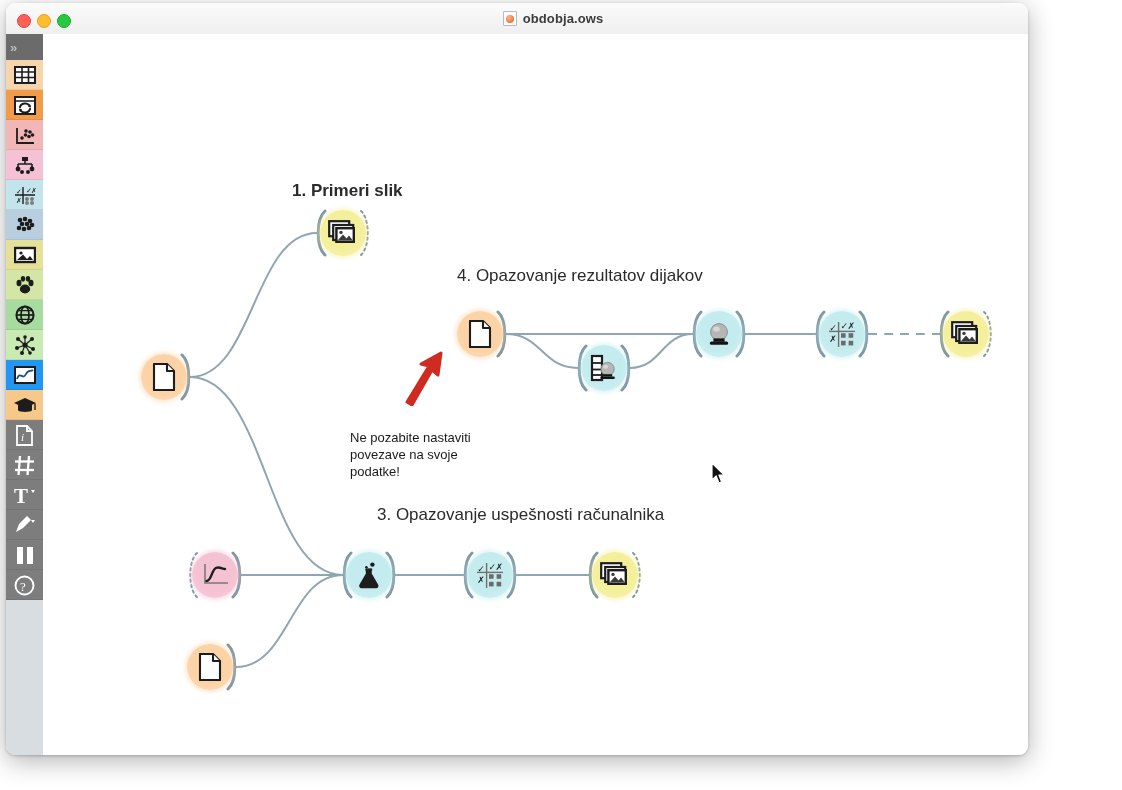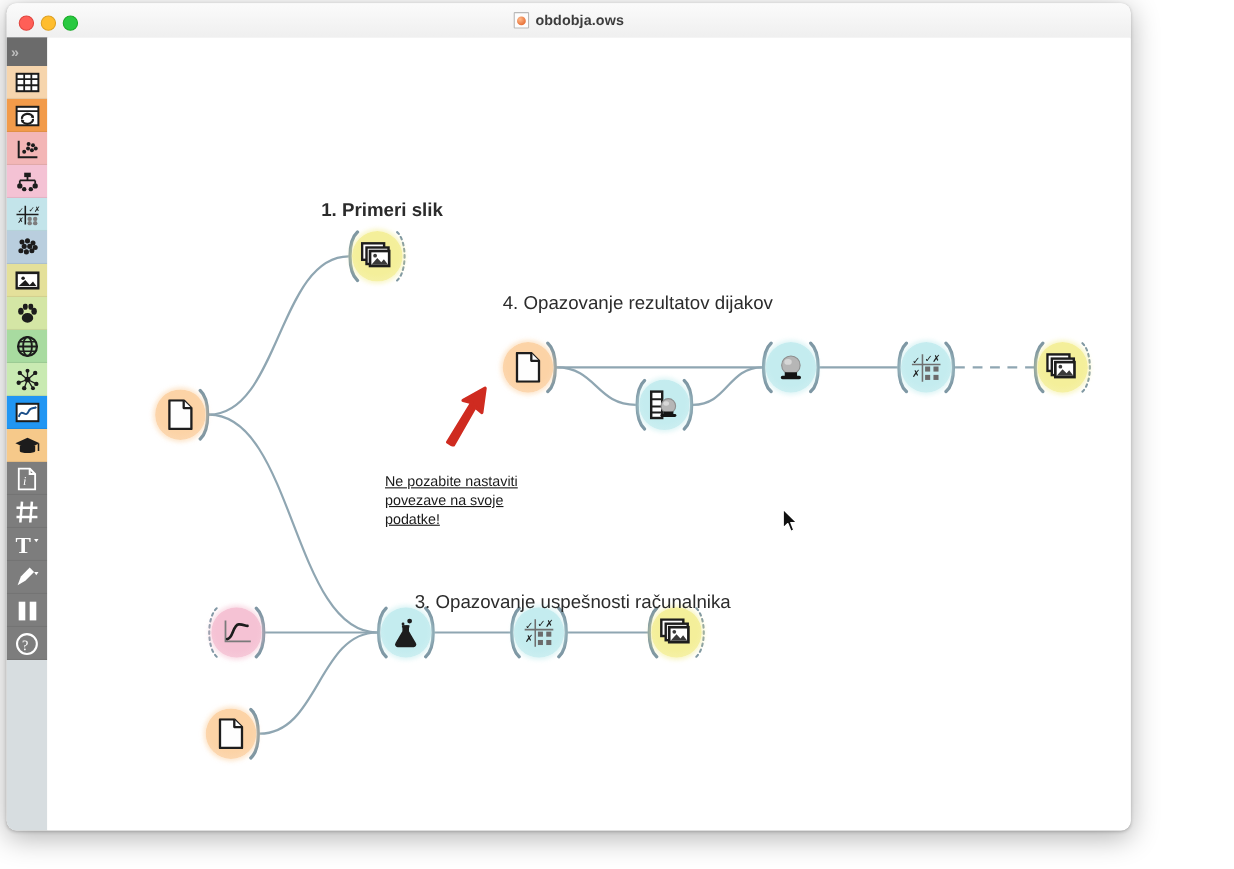--- a/index.html
+++ b/index.html
@@ -12,21 +12,21 @@
           box-shadow:0 6px 26px rgba(0,0,0,.30),0 1px 3px rgba(0,0,0,.20);
           overflow:hidden;}
   #titlebar{position:absolute;left:0;top:0;width:100%;height:31px;
             background:linear-gradient(#fbfbfb,#efefef);
             border-bottom:1px solid #d2d2d2;}
   .tl-dot{position:absolute;top:11px;width:12px;height:12px;border-radius:50%;}
   #dot-close{left:11px;background:#ff5f57;border:1px solid #e0443e;}
   #dot-min{left:31px;background:#ffbd2e;border:1px solid #dea123;}
   #dot-max{left:51px;background:#28c940;border:1px solid #1aab29;}
   #title-wrap{position:absolute;left:0;top:0;width:100%;height:31px;
-              display:flex;align-items:center;justify-content:center;gap:6px;}
+              display:flex;align-items:center;justify-content:center;gap:6px;padding-left:36px;}
   #title-text{font-size:13px;font-weight:bold;color:#3c3c3c;letter-spacing:.1px;}
   #title-icon{width:14px;height:15px;position:relative;}
   #title-icon .pg{position:absolute;inset:0;background:#fdfdfd;
         border:1px solid #b9b9b9;border-radius:1px;}
   #title-icon .orb{position:absolute;left:3px;top:4px;width:8px;height:8px;
         border-radius:50%;background:radial-gradient(circle at 35% 32%,#ffb98a,#e8743b 70%);}
 
   
   #toolbox{position:absolute;left:0;top:31px;width:37px;height:721px;background:#d7dde0;}
   #tb-handle{height:26px;background:#6b6b6b;display:flex;align-items:center;
@@ -55,21 +55,21 @@
       box-shadow:0 0 4px 2px rgba(196,236,239,.55);}
   .node-circle.pink{background:radial-gradient(circle at 50% 45%,#f5c2d4 55%,#f7d1de 100%);
       box-shadow:0 0 4px 2px rgba(245,194,212,.55);}
   .node-label{position:absolute;top:27px;left:0;transform:translateX(-50%);
               white-space:nowrap;font-size:13px;color:#222;}
   .chan{position:absolute;top:-24px;width:18px;height:48px;pointer-events:none;}
 
   
   .ann-title{position:absolute;font-size:17px;color:#2b2b2b;white-space:nowrap;}
   .ann-note{position:absolute;font-size:13px;color:#1a1a1a;line-height:17px;
-            white-space:pre-line;text-decoration:underline;}
+            white-space:pre-line;}
   #cursor{position:absolute;pointer-events:none;}
 </style>
 </head>
 <body>
 
 <div id="window">
 
   <div id="titlebar">
     <div class="tl-dot" id="dot-close"></div>
     <div class="tl-dot" id="dot-min"></div>
@@ -497,21 +497,21 @@
         <circle cx="13" cy="12.4" r="1.7" fill="#3a3a3a"></circle>
         <path d="M9.6,20.6 L15,14.6 L18.6,18.4 L21,15.6 L24.8,20.6 Z" fill="#3a3a3a"></path>
               </svg>
             </div>
             <div class="node-label"></div>
           </div>
         </div>
       <div id="annotations-layer">
           <div class="ann-title" style="left: 249px; top: 147px; font-weight: bold;">1. Primeri slik</div>
           <div class="ann-title" style="left: 414px; top: 232px;">4. Opazovanje rezultatov dijakov</div>
-          <div class="ann-title" style="left: 334px; top: 504px;">3. Opazovanje uspešnosti računalnika</div>
+          <div class="ann-title" style="left: 334px; top: 471px;">3. Opazovanje uspešnosti računalnika</div>
           <div class="ann-note" style="left: 307px; top: 395px;">Ne pozabite nastaviti
 povezave na svoje
 podatke!</div>
           <svg width="46" height="56" viewBox="0 0 46 56" style="position: absolute; left: 356px; top: 316px;">
             <path d="M8,52 L30,16 L22,14 L42,3 L39,25 L33,20 L13,55 Z" fill="#cf2b20" stroke="#cf2b20" stroke-width="3" stroke-linejoin="round"></path>
           </svg>
         </div>
       <svg id="cursor" width="16" height="23" viewBox="0 0 16 23" style="left: 668px; top: 428px;">
         <path d="M1,1 L1,18 L5.2,14 L8,21 L10.6,19.8 L7.9,13.1 L13.2,13 Z" fill="#111" stroke="#fff" stroke-width="1.2" stroke-linejoin="round"></path>
       </svg>

